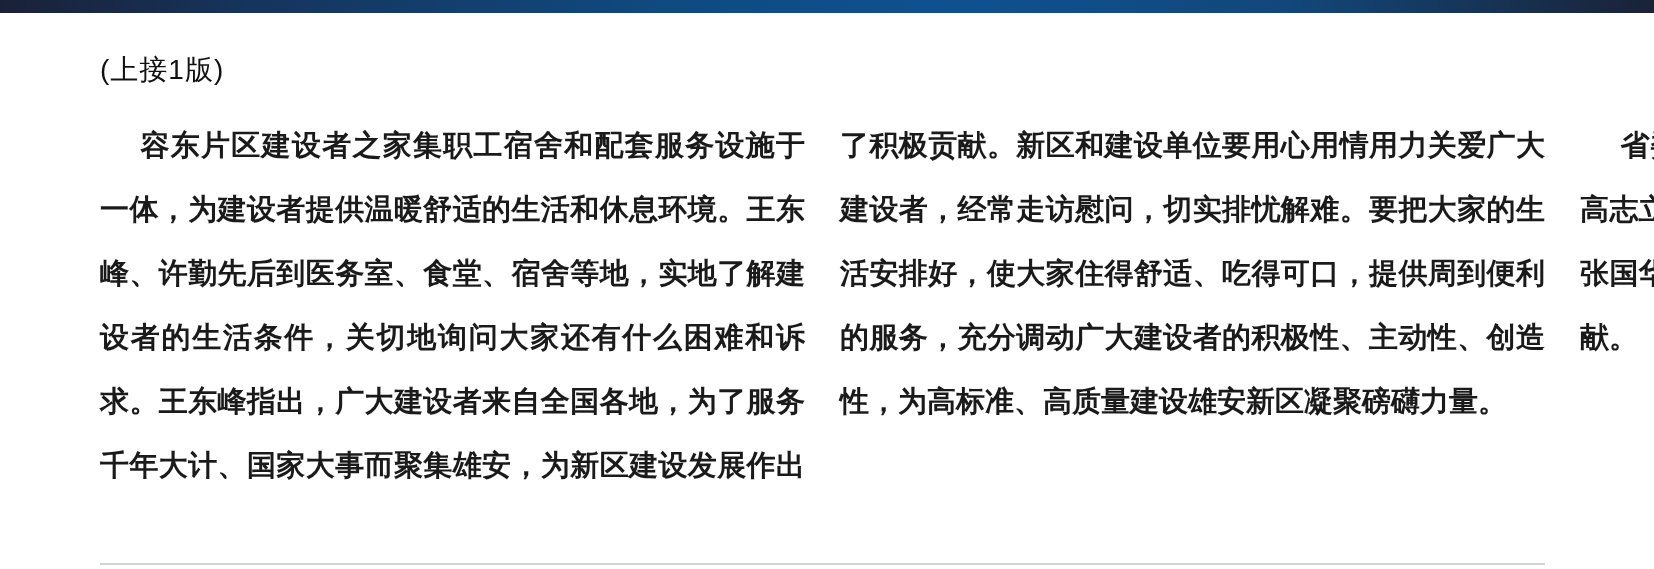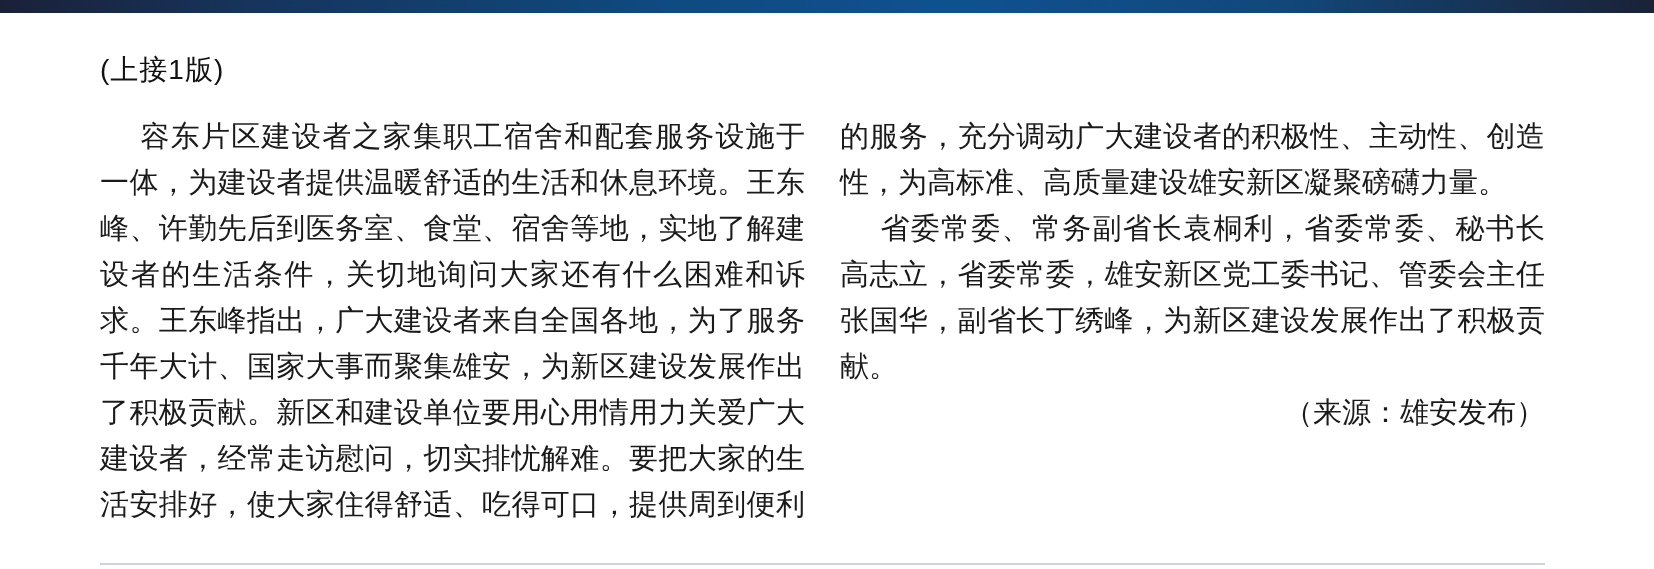--- a/index.html
+++ b/index.html
@@ -36,22 +36,22 @@
     color: #111111;
     letter-spacing: 1px;
   }
   .columns {
     margin-top: 26px;
     height: 414px;
     column-count: 2;
     column-gap: 35px;
     column-fill: auto;
     font-size: 29px;
-    font-weight: 400;
-    line-height: 46px;
+    font-weight: 700;
+    line-height: 64px;
     color: #1a1a1a;
     text-align: justify;
   }
   .para {
     margin: 0;
     padding: 0;
     text-indent: 1.4em;
   }
   .source {
     margin: 0;

